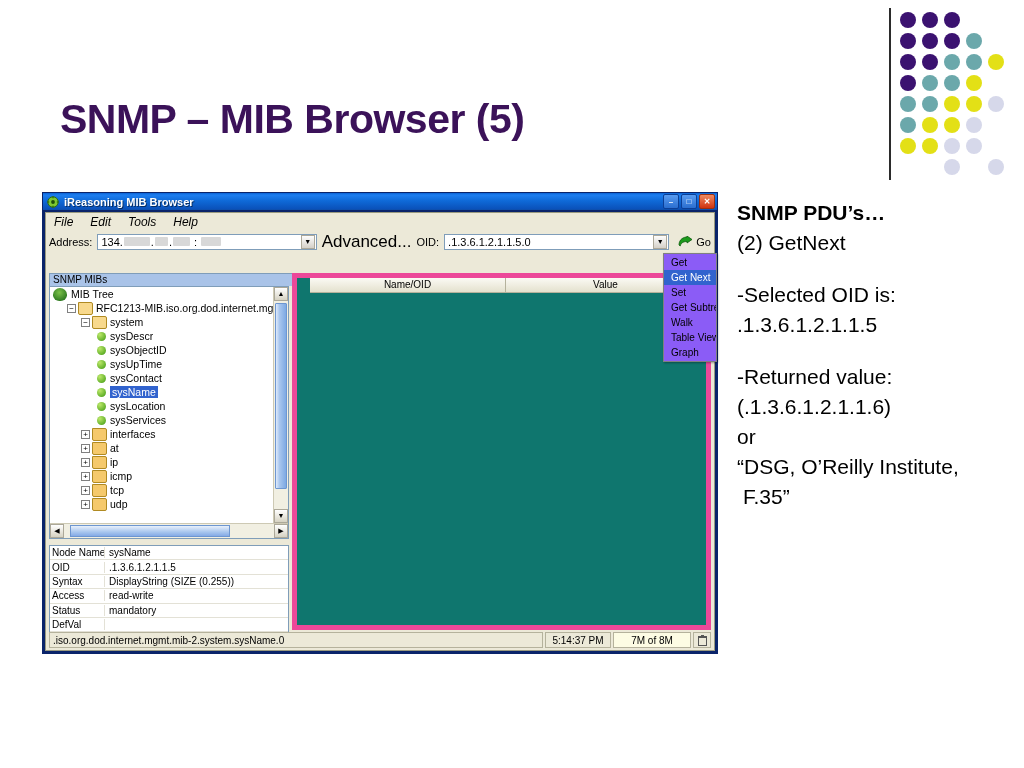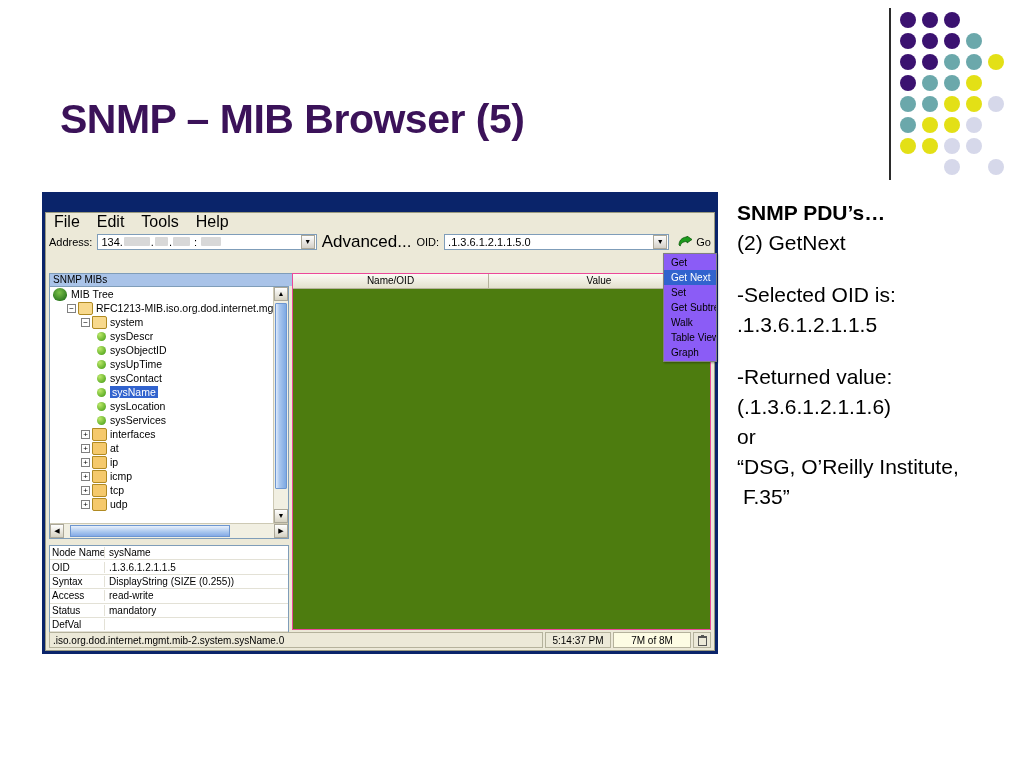--- a/index.html
+++ b/index.html
@@ -58,21 +58,21 @@
     background:linear-gradient(to bottom,#5a9cf0,#2a6ed0);
   }
   .tb-btn.close{background:linear-gradient(to bottom,#f08a60,#cf3310);border-color:#9b2f10;}
 
   .win-body{
     position:absolute;left:2px;top:19px;right:2px;bottom:2px;
     background:#ece9d8;border:1px solid #9a9a80;box-sizing:border-box;
   }
 
   .menubar{height:18px;display:flex;align-items:center;padding-left:8px;gap:17px;background:#ece9d8;}
-  .menubar .mi{font-size:16px;color:#000;}
+  .menubar .mi{font-size:12px;color:#000;font-style:italic;}
 
   .toolbar{
     height:21px;display:flex;align-items:center;gap:5px;
     padding:0 3px;background:#ece9d8;
   }
   .tb-label{font-size:11px;white-space:nowrap;}
   .combo{
     height:16px;background:#fff;border:1px solid #7f9db9;
     display:flex;align-items:center;box-sizing:border-box;
   }
@@ -158,21 +158,21 @@
   }
   .prow{display:flex;height:13.4px;align-items:center;border-bottom:1px solid #e3e1d6;font-size:10px;}
   .prow .pk{width:55px;flex:0 0 auto;padding-left:2px;border-right:1px solid #e3e1d6;box-sizing:border-box;overflow:hidden;white-space:nowrap;}
   .prow .pv{flex:1 1 auto;padding-left:4px;overflow:hidden;white-space:nowrap;}
   .prow.sel{background:#3163ce;color:#fff;}
   .prow.sel .pk{border-right-color:#3163ce;}
   .prow.sel .pv{display:flex;align-items:center;}
 
   
   .rightcol{position:absolute;left:243px;top:0;right:0;bottom:0;}
-  .resbox{position:absolute;left:0;top:0;right:0;bottom:0;background:#4d7c0f;border:1px solid #ec4899;box-sizing:border-box;overflow:hidden;}
+  .resbox{position:absolute;left:0;top:0;right:0;bottom:0;background:#0f766e;border:5px solid #ec4899;box-sizing:border-box;overflow:hidden;padding-left:13px;}
   .res-head{display:flex;height:14px;background:#ece9d8;border-bottom:1px solid #b5b29c;}
   .res-head .rh{
     font-size:10px;text-align:center;line-height:13px;
     border-right:1px solid #b5b29c;box-sizing:border-box;
     background:linear-gradient(to bottom,#fbfaf4,#e4e1ce);
   }
   .res-head .rh.c1{width:196px;flex:0 0 auto;}
   .res-head .rh.c2{flex:1 1 auto;}
   .res-row{display:flex;height:13px;font-size:10px;align-items:center;border-bottom:1px solid #edebe0;}
   .res-row .rc1{width:196px;flex:0 0 auto;padding-left:2px;overflow:hidden;white-space:nowrap;}
@@ -256,20 +256,40 @@
       <div class="line gap"></div>
       <div class="line">-Returned value:</div>
       <div class="line">(.1.3.6.1.2.1.1.6)</div>
       <div class="line">or</div>
       <div class="line">“DSG, O’Reilly Institute,</div>
       <div class="line indent"> F.35”</div>
     </div>
 
   <div class="win">
 
+    <div class="titlebar">
+      <div class="tb-icon">
+        <svg width="12" height="12" viewBox="0 0 12 12">
+          <circle cx="6" cy="6" r="5.2" fill="#7ec832" stroke="#2d6b12"></circle>
+          <circle cx="6" cy="6" r="1.9" fill="#1d4f08"></circle>
+          <g stroke="#2d6b12" stroke-width="1.3">
+            <line x1="6" y1="0.3" x2="6" y2="2.2"></line>
+              <line x1="6" y1="9.8" x2="6" y2="11.7"></line>
+            <line x1="0.3" y1="6" x2="2.2" y2="6"></line>
+              <line x1="9.8" y1="6" x2="11.7" y2="6"></line>
+          </g>
+        </svg>
+      </div>
+      <div class="tb-text">iReasoning MIB Browser</div>
+      <div class="tb-btns">
+        <div class="tb-btn">–</div>
+        <div class="tb-btn">□</div>
+        <div class="tb-btn close">✕</div>
+      </div>
+    </div>
 
     <div class="win-body">
 
       <div class="menubar" id="menubar">
           <span class="mi">File</span>
           <span class="mi">Edit</span>
           <span class="mi">Tools</span>
           <span class="mi">Help</span>
         </div>
 

